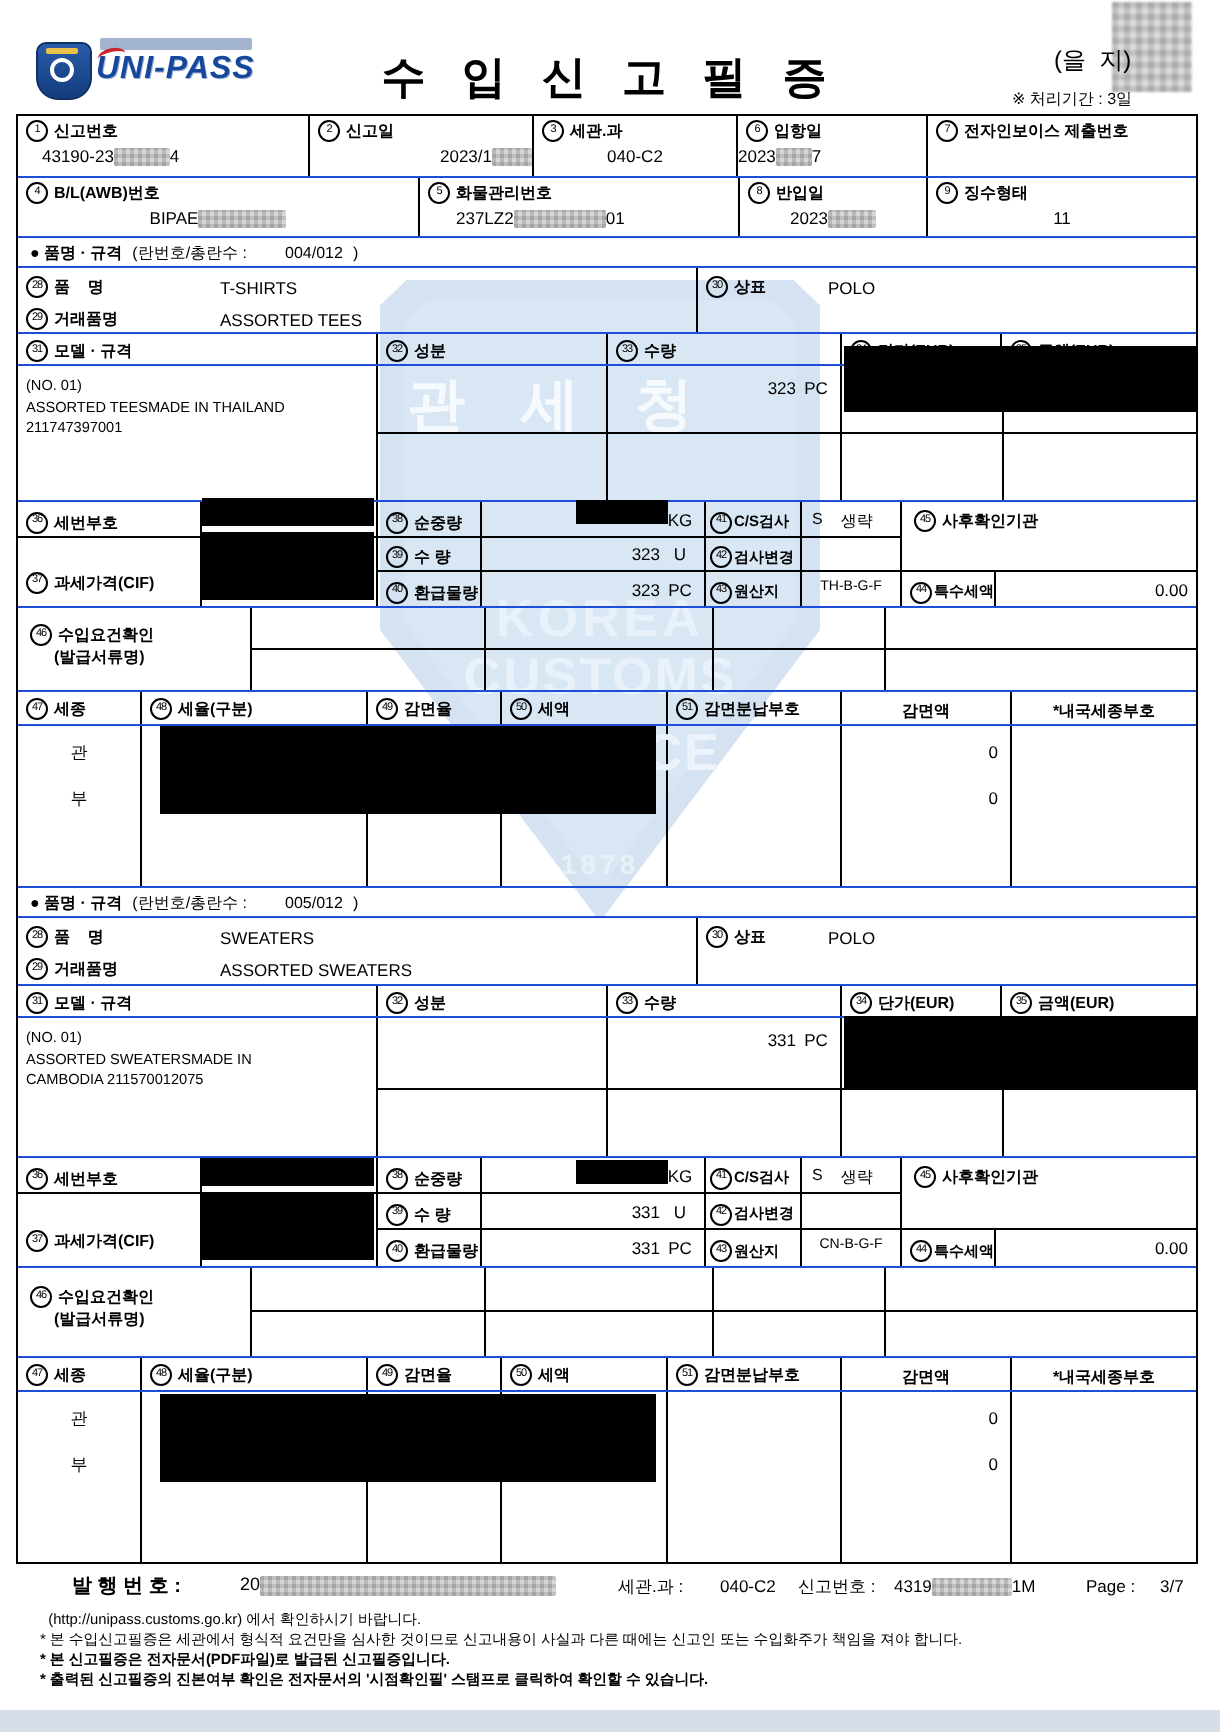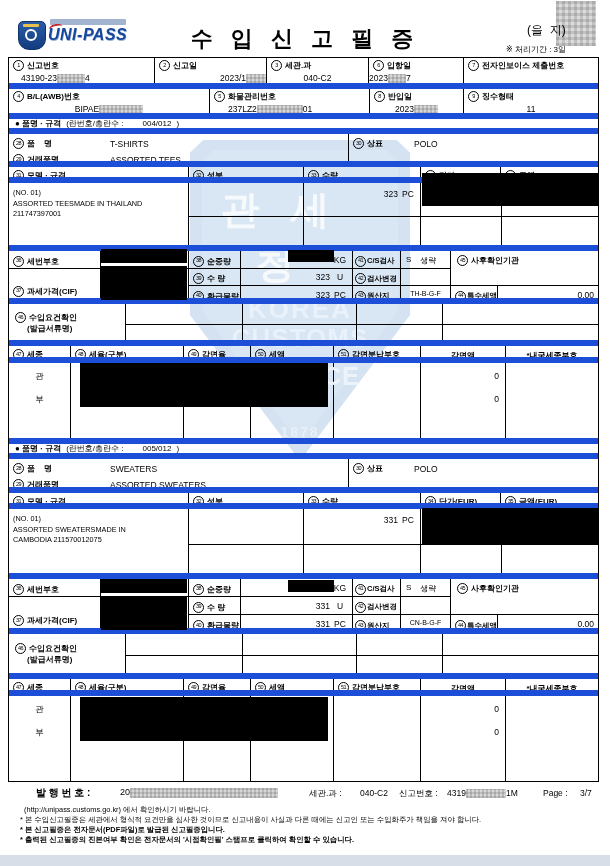--- a/index.html
+++ b/index.html
@@ -8,21 +8,21 @@
   .abs{position:absolute}
   
   .wm{position:absolute;z-index:0}
   .wm-shield{left:190px;top:140px;width:220px;height:318px;background:#ccddef;opacity:.85;
     clip-path:polygon(6% 0,94% 0,100% 4%,100% 55%,51% 100%,49% 100%,0 55%,0 4%)}
   .wm-shield2{left:202px;top:150px;width:196px;height:292px;background:#d9e6f4;
     clip-path:polygon(6% 0,94% 0,100% 4%,100% 55%,51% 100%,49% 100%,0 55%,0 4%)}
   .wm-txt{color:#f6fafd;font-weight:700;text-align:center}
   
   .tbl{position:absolute;left:8px;top:57px;width:591px;border:1.5px solid #000;z-index:1;box-sizing:border-box;background:transparent}
-  .row{display:flex;border-bottom:6px solid #1d4ed8;box-sizing:border-box;position:relative}
+  .row{display:flex;border-bottom:1px solid #1d4ed8;box-sizing:border-box;position:relative}
   .row.last{border-bottom:none}
   .c{box-sizing:border-box;border-right:1px solid #000;position:relative;overflow:hidden}
   .c.last{border-right:none}
   .fx1{flex:1}
   .lbl{display:flex;align-items:center;gap:3px;font-size:8px;font-weight:700;padding:2px 0 0 4px}
   .lbl span{white-space:pre}
   .val{font-size:8.5px;white-space:pre;padding-top:2px}
   .cn{flex:none;display:inline-flex;align-items:center;justify-content:center;width:9px;height:9px;
       border:1px solid #000;border-radius:50%;font-size:5.5px;font-weight:400;line-height:1;letter-spacing:-.5px}
   .px{display:inline-block;vertical-align:middle;height:9px;border-radius:1px;
@@ -42,21 +42,21 @@
   .note{font-size:7.4px;line-height:10px;white-space:pre}
   .fseg{position:absolute;font-size:8.5px;white-space:pre}
 </style>
 </head>
 <body>
 
 <div class="doc">
 
   <div class="wm wm-shield"></div>
   <div class="wm wm-shield2"></div>
-  <div class="wm wm-txt abs" style="left:190px;top:183px;width:180px;font-size:39px;letter-spacing:10px;z-index:0">관 세 청</div>
+  <div class="wm wm-txt abs" style="left:190px;top:183px;width:180px;font-size:29px;letter-spacing:10px;z-index:0">관 세 청</div>
   <div class="wm wm-txt abs" style="left:190px;top:294px;width:220px;font-size:26px;letter-spacing:2px;color:#e9f1fa">KOREA</div>
   <div class="wm wm-txt abs" style="left:180px;top:323px;width:240px;font-size:26px;letter-spacing:1px;color:#e9f1fa">CUSTOMS</div>
   <div class="wm wm-txt abs" style="left:180px;top:361px;width:240px;font-size:26px;letter-spacing:1px;color:#edf3fa;z-index:2">SERVICE</div>
   <div class="wm wm-txt abs" style="left:250px;top:424px;width:100px;font-size:14px;letter-spacing:2px;color:#e8f0f8">1878</div>
 
   <div class="abs" style="left:18px;top:19px;width:145px;height:34px;z-index:2">
     <div class="abs" style="left:0;top:2px;width:26px;height:27px;background:linear-gradient(#2a5ca8,#123c7e);border:1px solid #0e3168;border-radius:5px 5px 11px 11px">
       <div class="abs" style="left:6px;top:7px;width:12px;height:12px;border:2px solid #fff;border-radius:50%;box-sizing:border-box"></div>
       <div class="abs" style="left:4px;top:2px;width:16px;height:3px;background:#e8c24a;border-radius:1px"></div>
     </div>

